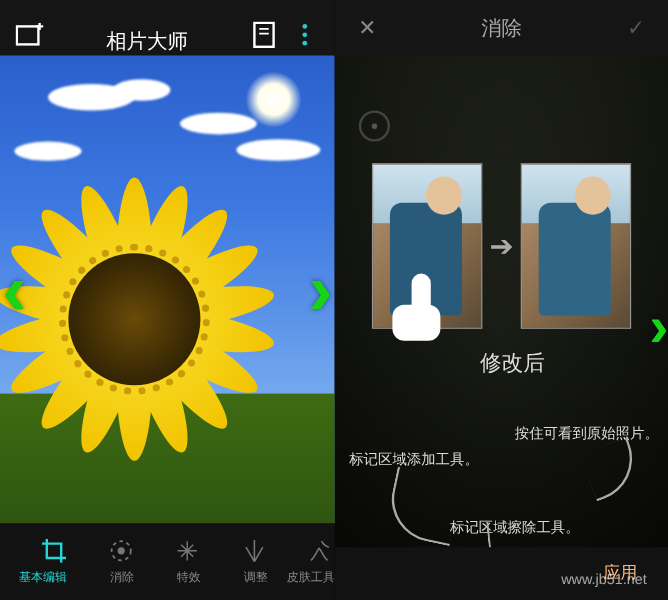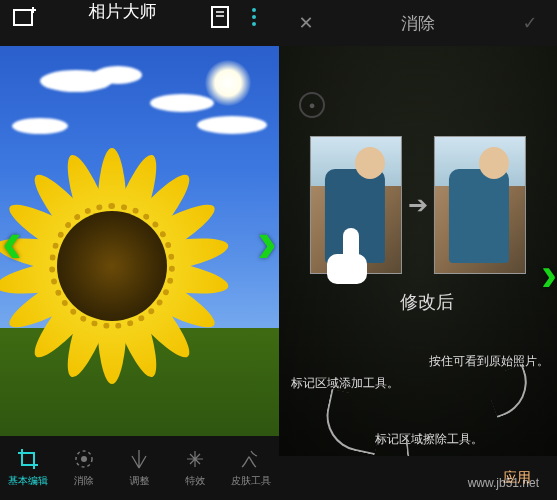--- a/index.html
+++ b/index.html
@@ -1,42 +1,42 @@
 <!DOCTYPE html>
 <html><head>
 <meta charset="utf-8">
 <style>
 *{margin:0;padding:0;box-sizing:border-box;font-family:sans-serif}
 body{width:557px;height:500px;background:#000;display:flex;position:relative;overflow:hidden}
 .screen{height:100%;display:flex;flex-direction:column;position:relative}
 .l{width:279px}.r{width:278px}
 
 
-.hdr{height:46px;background:#151515;display:flex;align-items:flex-start;justify-content:space-between;padding:0 8px}
+.hdr{height:46px;background:#151515;display:flex;align-items:flex-end;justify-content:space-between;padding:0 8px}
 .hdr .t{color:#fff;font-size:17px;flex:1;text-align:center}
 .ib{width:34px;height:34px;display:flex;align-items:center;justify-content:center}
 .dots{display:flex;flex-direction:column;gap:3px}
 .dots span{width:4px;height:4px;border-radius:50%;background:#2ec2c9}
 
 
 .stage{flex:1;position:relative;overflow:hidden}
 .sky{position:absolute;inset:0;background:linear-gradient(180deg,#2a5fcc 0%,#3d78e0 32%,#5a92e8 55%,#74a8ee 72%,#8fbce8 100%)}
 .cloud{position:absolute;border-radius:50%;background:#fff;filter:blur(1px)}
 .sun{position:absolute;top:14px;right:28px;width:46px;height:46px;border-radius:50%;background:radial-gradient(circle,#fff 0%,#fffde9 40%,rgba(255,255,255,0) 72%)}
 .field{position:absolute;left:0;right:0;bottom:0;height:108px;background:linear-gradient(180deg,#3e6b12 0%,#2f5610 100%)}
 .flwr{position:absolute;left:-18px;top:90px;width:260px;height:260px}
 .pet{position:absolute;left:50%;top:50%;width:30px;height:118px;background:linear-gradient(180deg,#f2c300 0%,#f6d61e 55%,#f2c300 100%);border-radius:60% 60% 50% 50%/70% 70% 30% 30%;transform-origin:50% 100%}
 .ctr{position:absolute;left:50%;top:50%;width:110px;height:110px;border-radius:50%;background:radial-gradient(circle,#6a4a08 0%,#3a2904 60%,#201602 100%);transform:translate(-50%,-50%)}
 .ring{position:absolute;left:50%;top:50%;width:126px;height:126px;border-radius:50%;border:6px dotted #c99a0a;transform:translate(-50%,-50%)}
 .chev{position:absolute;top:50%;transform:translateY(-50%);font-size:60px;font-weight:bold;color:#18d418;cursor:pointer;text-shadow:0 0 4px rgba(0,0,0,.5)}
 .chev.lc{left:2px}.chev.rc{right:2px}
 
 
 .tb{height:64px;background:#121212;display:flex}
-.tb .itm{flex:1;display:flex;flex-direction:column;align-items:center;justify-content:center;gap:4px;font-size:10px;color:#888}
+.tb .itm{flex:1;display:flex;flex-direction:column;align-items:flex-end;justify-content:center;gap:4px;font-size:10px;color:#888}
 .tb .itm.a{color:#26d6d6}
 .tb .ic{width:22px;height:22px;display:flex;align-items:center;justify-content:center}
 
 
 .rhdr{height:46px;background:#151515;display:flex;align-items:center;padding:0 10px}
 .rhdr .rt{flex:1;text-align:center;color:#aaa;font-size:17px}
 .bg2{flex:1;position:relative;background:linear-gradient(180deg,#2b3022 0%,#1a1d16 50%,#0e0f0b 100%)}
 .vig{position:absolute;inset:0;background:radial-gradient(ellipse at center,transparent 0%,rgba(0,0,0,.6) 100%)}
 .comp{position:absolute;left:50%;top:90px;transform:translateX(-50%);display:flex;align-items:center;gap:6px}
 .thumb{width:92px;height:138px;background:linear-gradient(135deg,#b89672 0%,#8c6f4e 55%,#5b4a34 100%);border:1px solid #999;position:relative;overflow:hidden}
@@ -142,32 +142,32 @@
           <svg width="20" height="20" viewBox="0 0 20 20">
             <circle cx="10" cy="10" r="8" stroke="#777" stroke-width="1.5" fill="none" stroke-dasharray="3 3"></circle>
             <circle cx="10" cy="10" r="3" fill="#777"></circle>
           </svg>
         </div>
       <span>消除</span>
     </div>
     <div class="itm">
       <div class="ic">
           <svg width="20" height="20" viewBox="0 0 20 20">
+            <path d="M10 2v16M2 10h16M5 5l10 10M15 5L5 15" stroke="#777" stroke-width="1.2"></path>
+          </svg>
+        </div>
+      <span>特效</span>
+    </div>
+    <div class="itm">
+      <div class="ic">
+          <svg width="20" height="20" viewBox="0 0 20 20">
             <path d="M10 1v18M3 7l7 12M17 7l-7 12" stroke="#777" stroke-width="1.3" fill="none"></path>
           </svg>
         </div>
       <span>调整</span>
-    </div>
-    <div class="itm">
-      <div class="ic">
-          <svg width="20" height="20" viewBox="0 0 20 20">
-            <path d="M10 2v16M2 10h16M5 5l10 10M15 5L5 15" stroke="#777" stroke-width="1.2"></path>
-          </svg>
-        </div>
-      <span>特效</span>
     </div>
     <div class="itm">
       <div class="ic">
           <svg width="22" height="20" viewBox="0 0 22 20">
             <path d="M2 18c3-2 5-8 7-10 2 2 4 8 7 10" stroke="#777" stroke-width="1.3" fill="none"></path>
             <path d="M11 2c1 2 3 4 6 5" stroke="#777" stroke-width="1.3" fill="none"></path>
           </svg>
         </div>
       <span>皮肤工具</span>
     </div>

